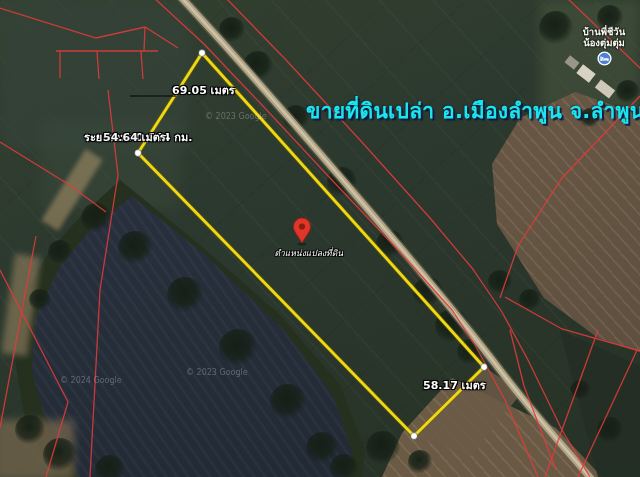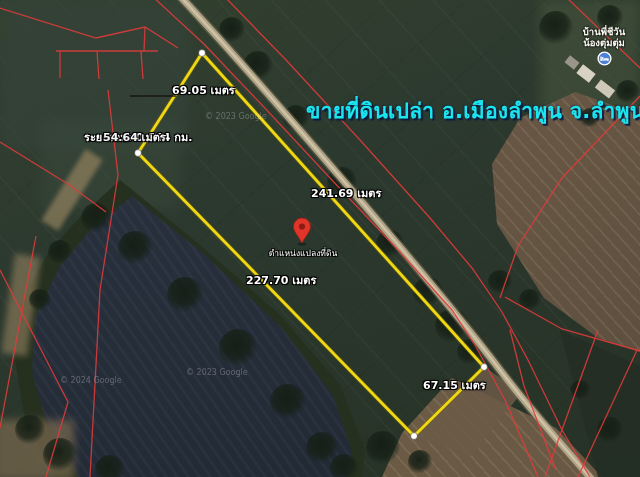--- a/index.html
+++ b/index.html
@@ -10,22 +10,22 @@
       repeating-linear-gradient(48deg, rgba(255,255,255,0.025) 0 2px, rgba(255,255,255,0) 2px 40px),
       repeating-linear-gradient(138deg, rgba(0,0,0,0.07) 0 1px, rgba(0,0,0,0) 1px 52px),
       linear-gradient(160deg,#33412f 0%,#2c392e 38%,#273226 100%);
   }
   .layer{position:absolute;left:0;top:0;width:640px;height:477px;pointer-events:none;}
   .patch{position:absolute;}
   .tree{position:absolute;border-radius:50%;
     background:radial-gradient(circle at 45% 40%, rgba(20,30,20,0.95) 0%, rgba(22,32,22,0.75) 45%, rgba(22,32,22,0) 72%);}
   .mlabel{position:absolute;color:#fff;font-size:11px;font-weight:bold;white-space:nowrap;
     text-shadow:-1px -1px 0 #000,1px -1px 0 #000,-1px 1px 0 #000,1px 1px 0 #000,0 0 3px #000;}
-  .pin-label{position:absolute;color:#fff;font-size:8.5px;white-space:nowrap;text-align:center;
-    text-shadow:-1px -1px 0 #000,1px -1px 0 #000,-1px 1px 0 #000,1px 1px 0 #000;}
+  .pin-label{position:absolute;color:#fff;font-size:8.5px;white-space:nowrap;text-align:right;
+    text-shadow:-1px -1px 0 #000,1px -1px 0 #000,-1px 1px 0 #000,1px 1px 0 #000;font-style:italic;}
   .place{position:absolute;left:564px;top:26px;width:80px;text-align:center;color:#fdfbf2;
     font-size:9.5px;font-weight:bold;line-height:11px;
     text-shadow:-1px -1px 1px rgba(30,35,30,.9),1px -1px 1px rgba(30,35,30,.9),-1px 1px 1px rgba(30,35,30,.9),1px 1px 1px rgba(30,35,30,.9);}
   .place .poi{display:block;margin:3px auto 0;}
   .ad-line{position:absolute;color:#1be5ee;font-weight:bold;font-size:21px;letter-spacing:.3px;white-space:nowrap;
     text-shadow:2px 2px 1px rgba(8,26,66,.95), -1px -1px 1px rgba(8,26,66,.45);}
   .wm{position:absolute;color:rgba(255,255,255,0.26);font-size:8px;white-space:nowrap;}
 </style>
 </head>
 <body>
@@ -141,23 +141,21 @@
     <g>
       <ellipse cx="302" cy="244" rx="4.5" ry="1.6" fill="rgba(0,0,0,0.35)"></ellipse>
       <path d="M302,243 C298,235.5 293.5,231.5 293.5,226.5 A8.5,8.5 0 1 1 310.5,226.5 C310.5,231.5 306,235.5 302,243 Z" fill="#e03528" stroke="#9c1f16" stroke-width="0.8"></path>
       <circle cx="302" cy="226.5" r="3.1" fill="#8c1d14"></circle>
     </g>
   </svg>
 
   <div class="mlabel" style="left:144px;top:81px;padding-left:28px;">69.05 เมตร</div>
   <div class="mlabel" style="left:84px;top:128px;">ระยะรวม: 0.644 กม.</div>
   <div class="mlabel" style="left:103px;top:128px;opacity:.95;">54.64 เมตร</div>
-  <div class="mlabel" style="left:311px;top:184px;">241.69 เมตร</div>
-  <div class="mlabel" style="left:246px;top:271px;">227.70 เมตร</div>
-  <div class="mlabel" style="left:423px;top:376px;">67.15 เมตร</div>
+  <div class="mlabel" style="left:423px;top:376px;">58.17 เมตร</div>
 
   <div class="pin-label" style="left:263px;top:246px;width:80px;">ตำแหน่งแปลงที่ดิน</div>
 
   <div class="place">
     <span style="display:block;">บ้านพี่ชีวัน</span>
     <span style="display:block;">น้องตุ่มตุ่ม</span>
     <svg class="poi" width="15" height="15" viewBox="0 0 15 15">
       <circle cx="7.5" cy="7.5" r="6.4" fill="#4e80d6" stroke="#ffffff" stroke-width="1.4"></circle>
       <path d="M4,10 V5.6 M4,8.8 H11 V10" stroke="#ffffff" stroke-width="1.2" fill="none"></path>
       <circle cx="5.6" cy="7" r="1" fill="#ffffff"></circle>

